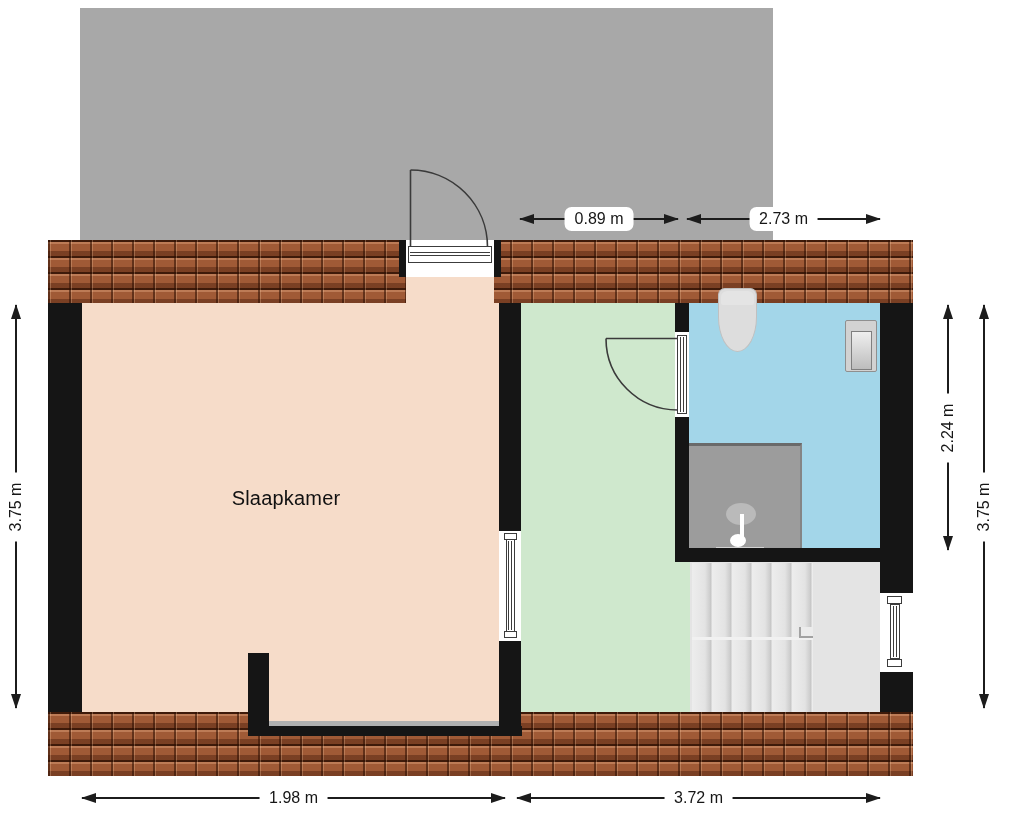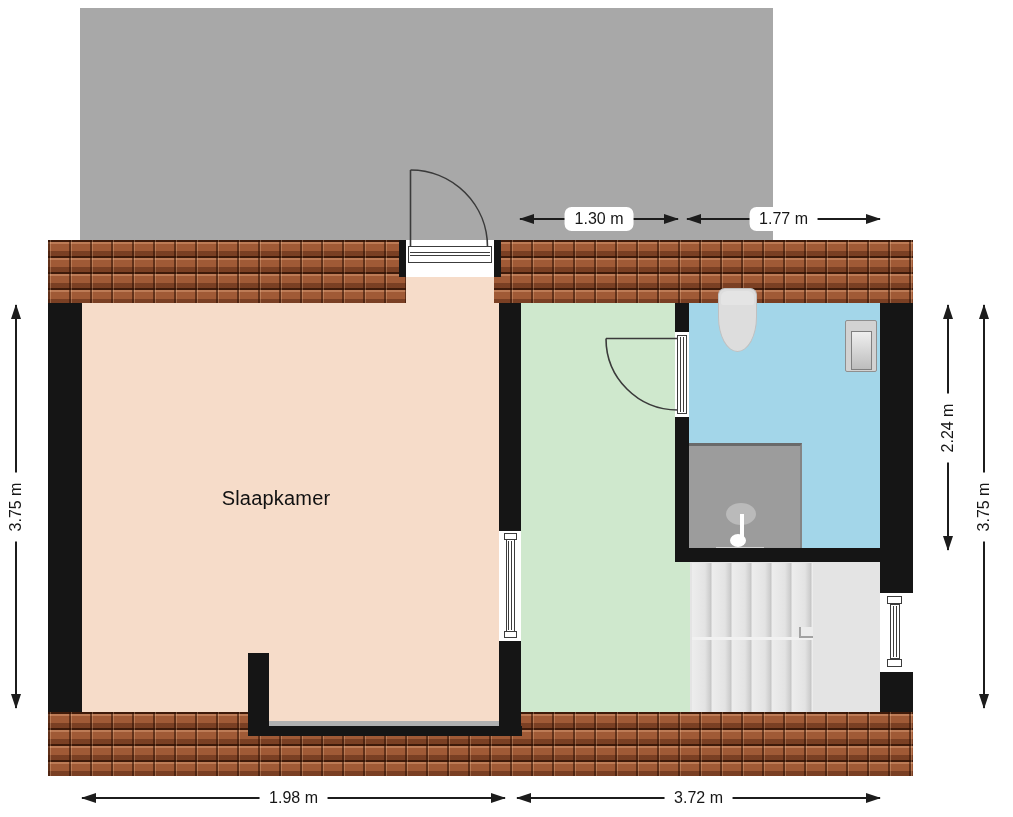--- a/index.html
+++ b/index.html
@@ -122,33 +122,33 @@
     <path d="M410.5,170 A77,77 0 0 1 487.5,247"></path>
     <path d="M677,338.5 L606,338.5"></path>
     <path d="M606,338.5 A71.5,71.5 0 0 0 677.5,410"></path>
   </svg>
 
   <div class="abs toilet" style="left:718px;top:288px;width:39px;height:64px;"></div>
   <div class="abs toilet-tank" style="left:721px;top:291px;width:33px;height:14px;"></div>
   <div class="abs sink-outer" style="left:845px;top:320px;width:32px;height:52px;"></div>
   <div class="abs sink-inner" style="left:851px;top:331px;width:21px;height:39px;"></div>
 
-  <div class="room-label" style="left:276px;top:498px;text-align:right;">Slaapkamer</div>
+  <div class="room-label" style="left:286px;top:498px;text-align:right;">Slaapkamer</div>
 
   <div class="dim" style="left:520px;top:219px;width:158px;height:0;">
     <span class="line-h"></span>
     <span class="ah ah-left"></span>
     <span class="ah ah-right"></span>
-    <span class="dlabel">1.30 m</span>
+    <span class="dlabel">0.89 m</span>
   </div>
   <div class="dim" style="left:687px;top:219px;width:193px;height:0;">
     <span class="line-h"></span>
     <span class="ah ah-left"></span>
     <span class="ah ah-right"></span>
-    <span class="dlabel">1.77 m</span>
+    <span class="dlabel">2.73 m</span>
   </div>
 
   <div class="dim" style="left:16px;top:305px;width:0;height:403px;">
     <span class="line-v"></span>
     <span class="ah ah-up"></span>
     <span class="ah ah-down"></span>
     <span class="dlabel rot">3.75 m</span>
   </div>
 
   <div class="dim" style="left:948px;top:305px;width:0;height:245px;">

